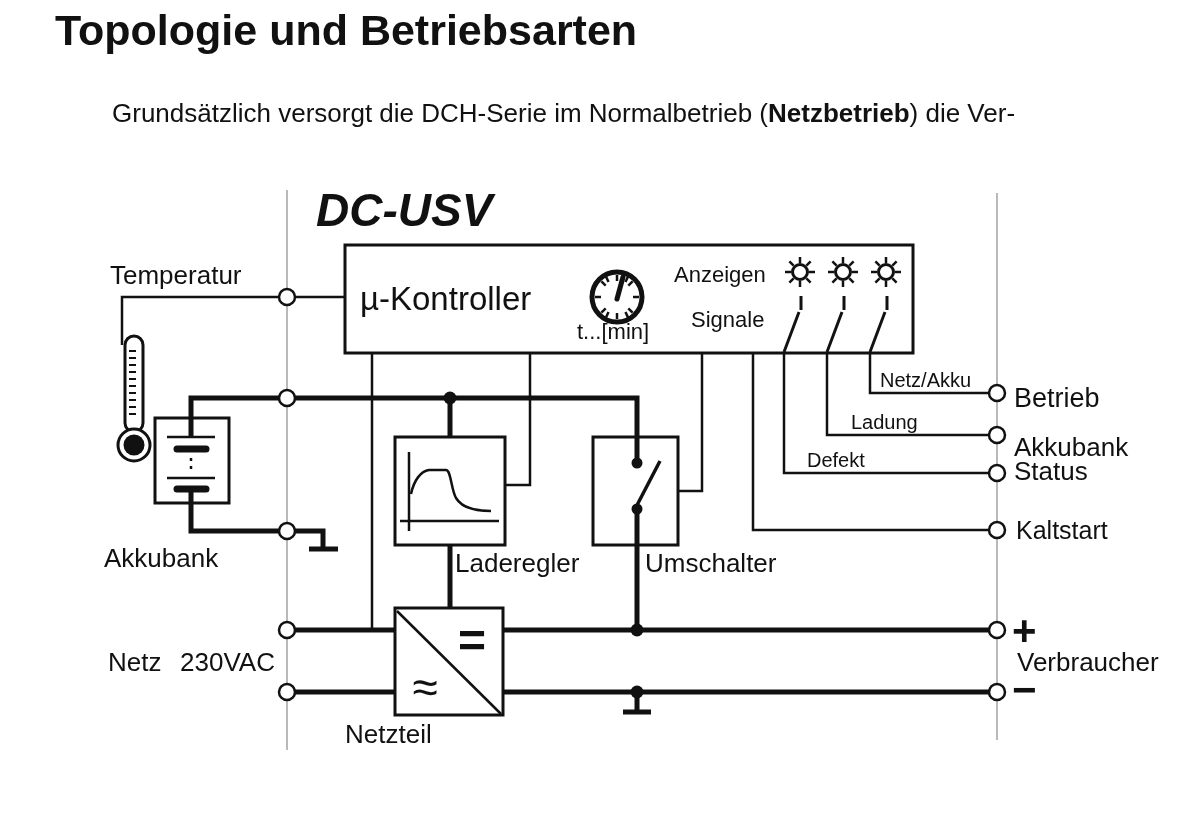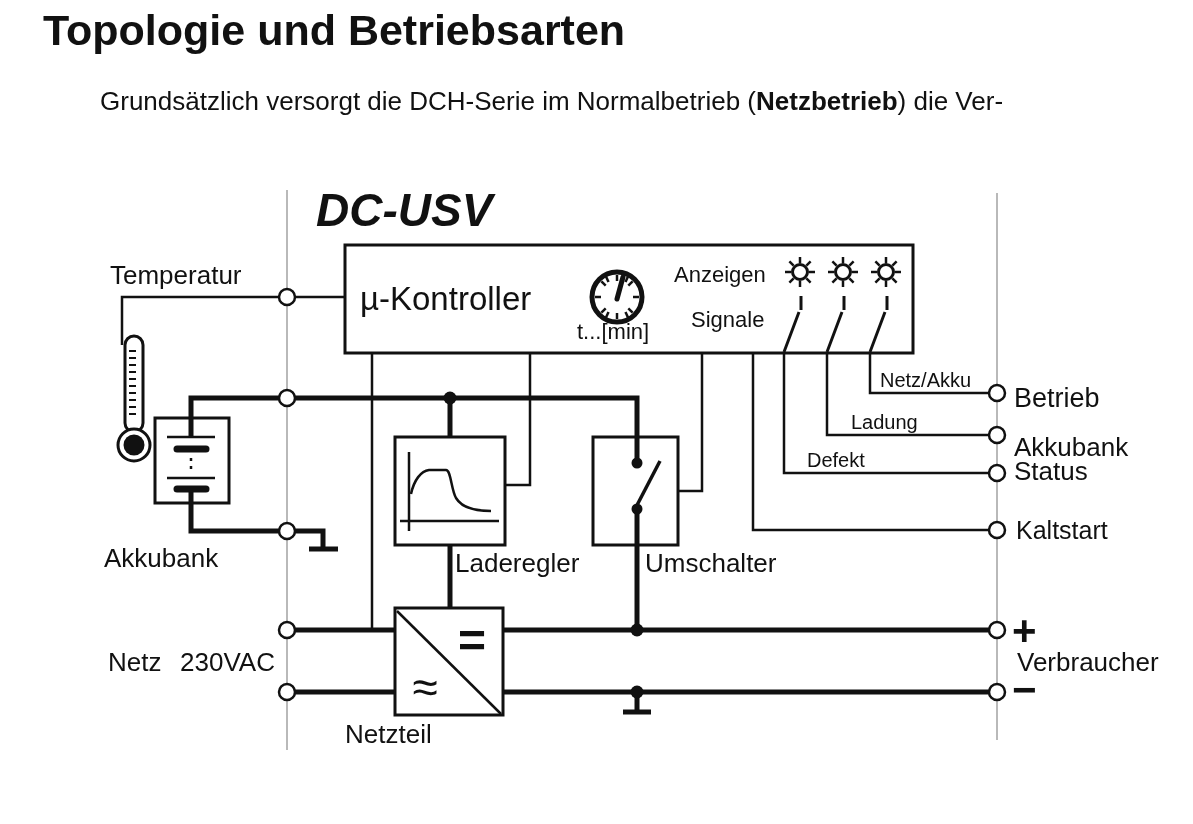--- a/index.html
+++ b/index.html
@@ -1,20 +1,20 @@
 <!DOCTYPE html>
 <html><head>
 <meta charset="utf-8">
 <style>
   html,body{margin:0;padding:0;background:#fff;}
   .page{position:relative;width:1193px;height:824px;background:#fff;overflow:hidden;
         font-family:"Liberation Sans",sans-serif;color:#111;}
-  .page h1{position:absolute;left:43px;top:6px;margin:0;font-size:43px;font-weight:bold;
+  .page h1{position:absolute;left:55px;top:6px;margin:0;font-size:43px;font-weight:bold;
            letter-spacing:0px;color:#111;}
-  .para{position:absolute;left:100px;top:82px;width:1020px;margin:0;font-size:26px;
+  .para{position:absolute;left:100px;top:82px;width:1020px;margin:12px;font-size:26px;
         line-height:38px;color:#111;}
   .para b{font-weight:bold;}
   svg{position:absolute;left:0;top:170px;}
   svg text{font-family:"Liberation Sans",sans-serif;fill:#111;}
   .w-thin{stroke:#111;stroke-width:2.5;fill:none;}
   .w-heavy{stroke:#111;stroke-width:5;fill:none;}
   .box{fill:#fff;stroke:#111;stroke-width:3;}
   .box-open{fill:none;stroke:#111;stroke-width:3;}
   .term{fill:#fff;stroke:#111;stroke-width:2.5;}
   .dot{fill:#111;stroke:none;}

